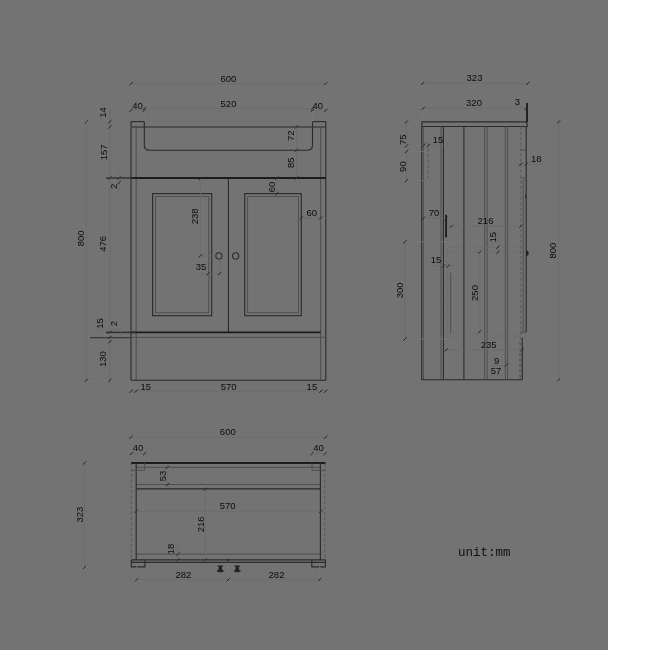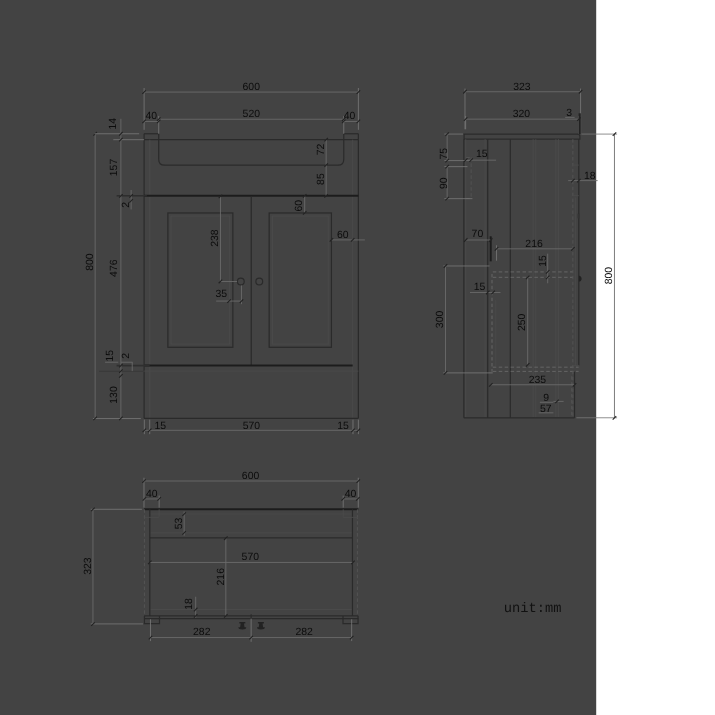--- a/index.html
+++ b/index.html
@@ -1,16 +1,16 @@
 <!DOCTYPE html>
 <html><head>
 <meta charset="utf-8">
 <style>
 html,body{margin:0;padding:0;background:#ffffff;}
-#page{width:542px;height:650px;position:relative;background:#a21caf;filter:grayscale(1);}
+#page{width:608px;height:650px;position:relative;background:#737373;filter:grayscale(1);}
 svg{position:absolute;top:0;left:0;}
 text{font-family:"Liberation Sans",sans-serif;font-size:9.5px;fill:#0c0c0c;}
 .mono{font-family:"Liberation Mono",monospace;font-size:12.5px;fill:#111;}
 .s1{stroke:#1c1c1c;stroke-width:1.8;fill:none;}
 .s2{stroke:#2a2a2a;stroke-width:1.1;fill:none;}
 .s3{stroke:#4a4a4a;stroke-width:0.9;fill:none;}
 .dim{stroke:#6b6b6b;stroke-width:0.8;fill:none;}
 .ext{stroke:#787878;stroke-width:0.75;fill:none;}
 .tick{stroke:#222;stroke-width:1.0;fill:none;}
 .dash{stroke:#555;stroke-width:0.85;fill:none;stroke-dasharray:3.2,2.2;}

